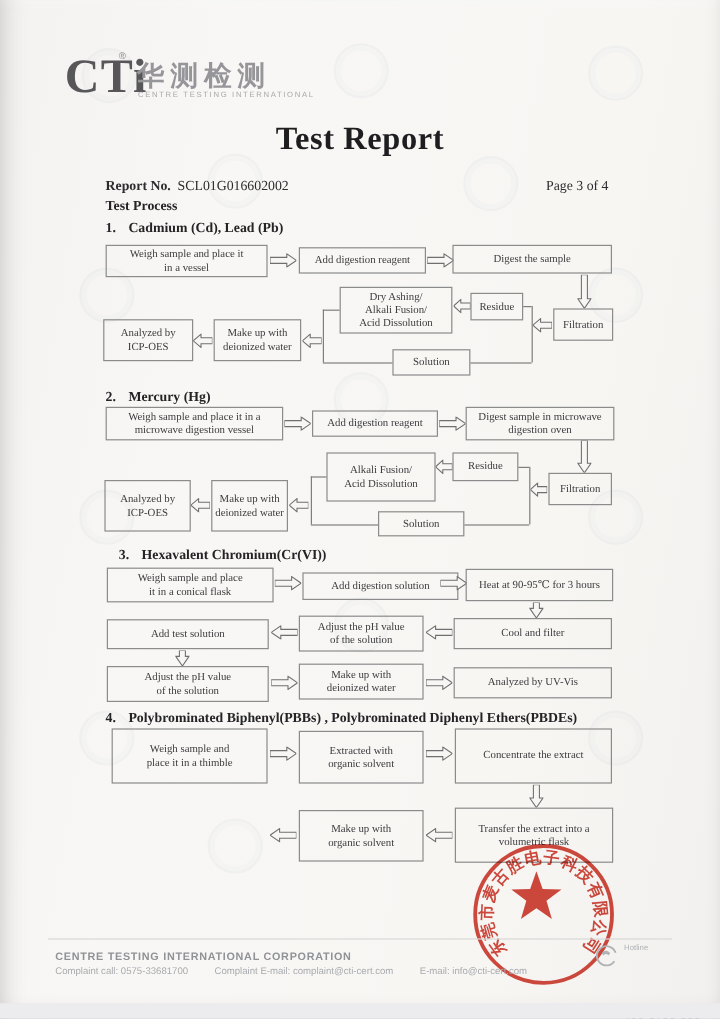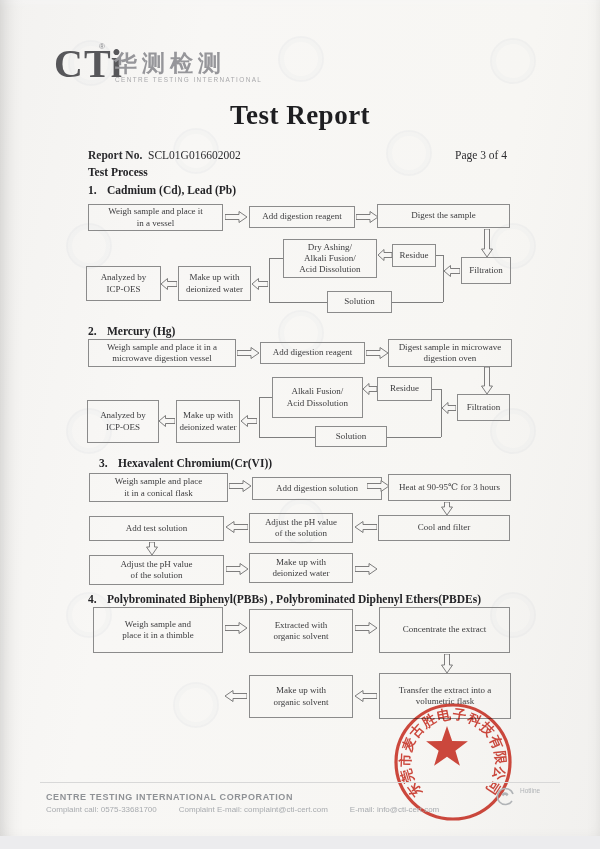--- a/index.html
+++ b/index.html
@@ -201,20 +201,21 @@
   <div class="bx" style="left:89px;top:555px;width:135px;height:30px">Adjust the pH value
 of the solution</div>
   <svg class="ar" style="left:226px;top:563px" width="22" height="12">
       <polygon class="arw" points="0,3.5 14,3.5 14,0.5 22,6 14,11.5 14,8.5 0,8.5"></polygon>
     </svg>
   <div class="bx" style="left:249px;top:553px;width:104px;height:30px">Make up with
 deionized water</div>
   <svg class="ar" style="left:355px;top:563px" width="22" height="12">
       <polygon class="arw" points="0,3.5 14,3.5 14,0.5 22,6 14,11.5 14,8.5 0,8.5"></polygon>
     </svg>
+  <div class="bx" style="left:378px;top:556px;width:132px;height:26px">Analyzed by UV-Vis</div>
 
   <div class="sec" style="left:88px;top:593px;"><span class="num">4.</span><span>Polybrominated Biphenyl(PBBs) , Polybrominated Diphenyl Ethers(PBDEs)</span></div>
 
   <div class="bx" style="left:93px;top:607px;width:130px;height:46px">Weigh sample and
 place it in a thimble</div>
   <svg class="ar" style="left:225px;top:622px" width="22" height="12">
       <polygon class="arw" points="0,3.5 14,3.5 14,0.5 22,6 14,11.5 14,8.5 0,8.5"></polygon>
     </svg>
   <div class="bx" style="left:249px;top:609px;width:104px;height:44px">Extracted with
 organic solvent</div>

